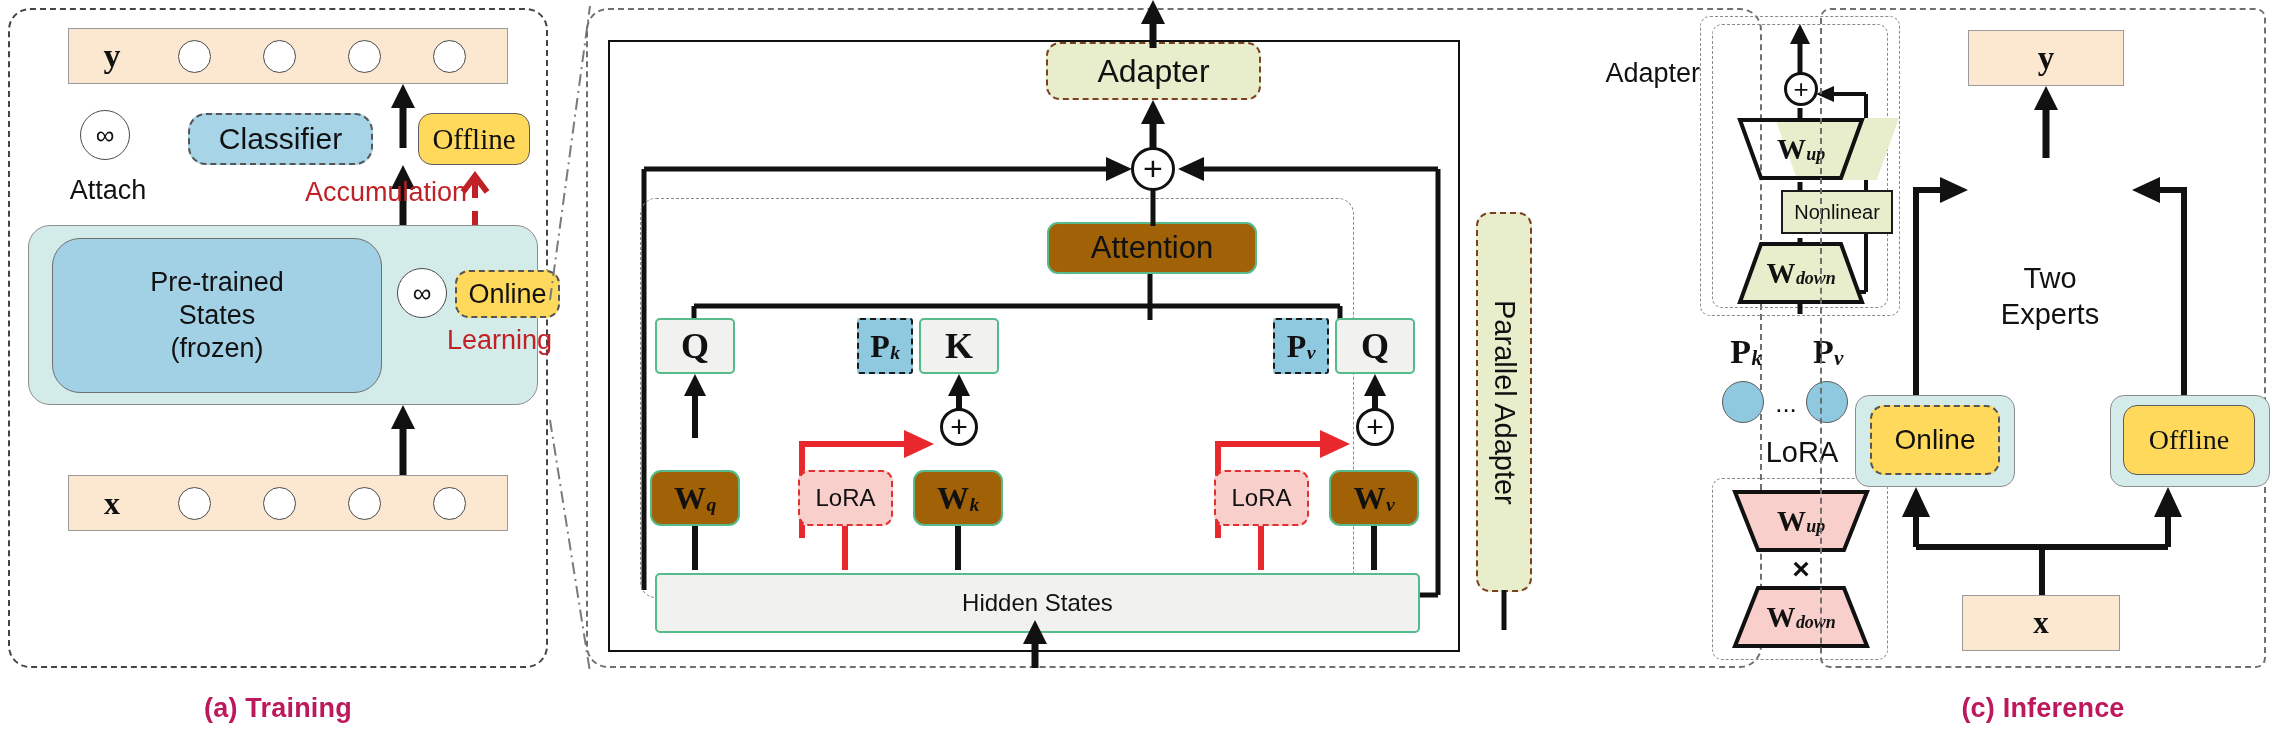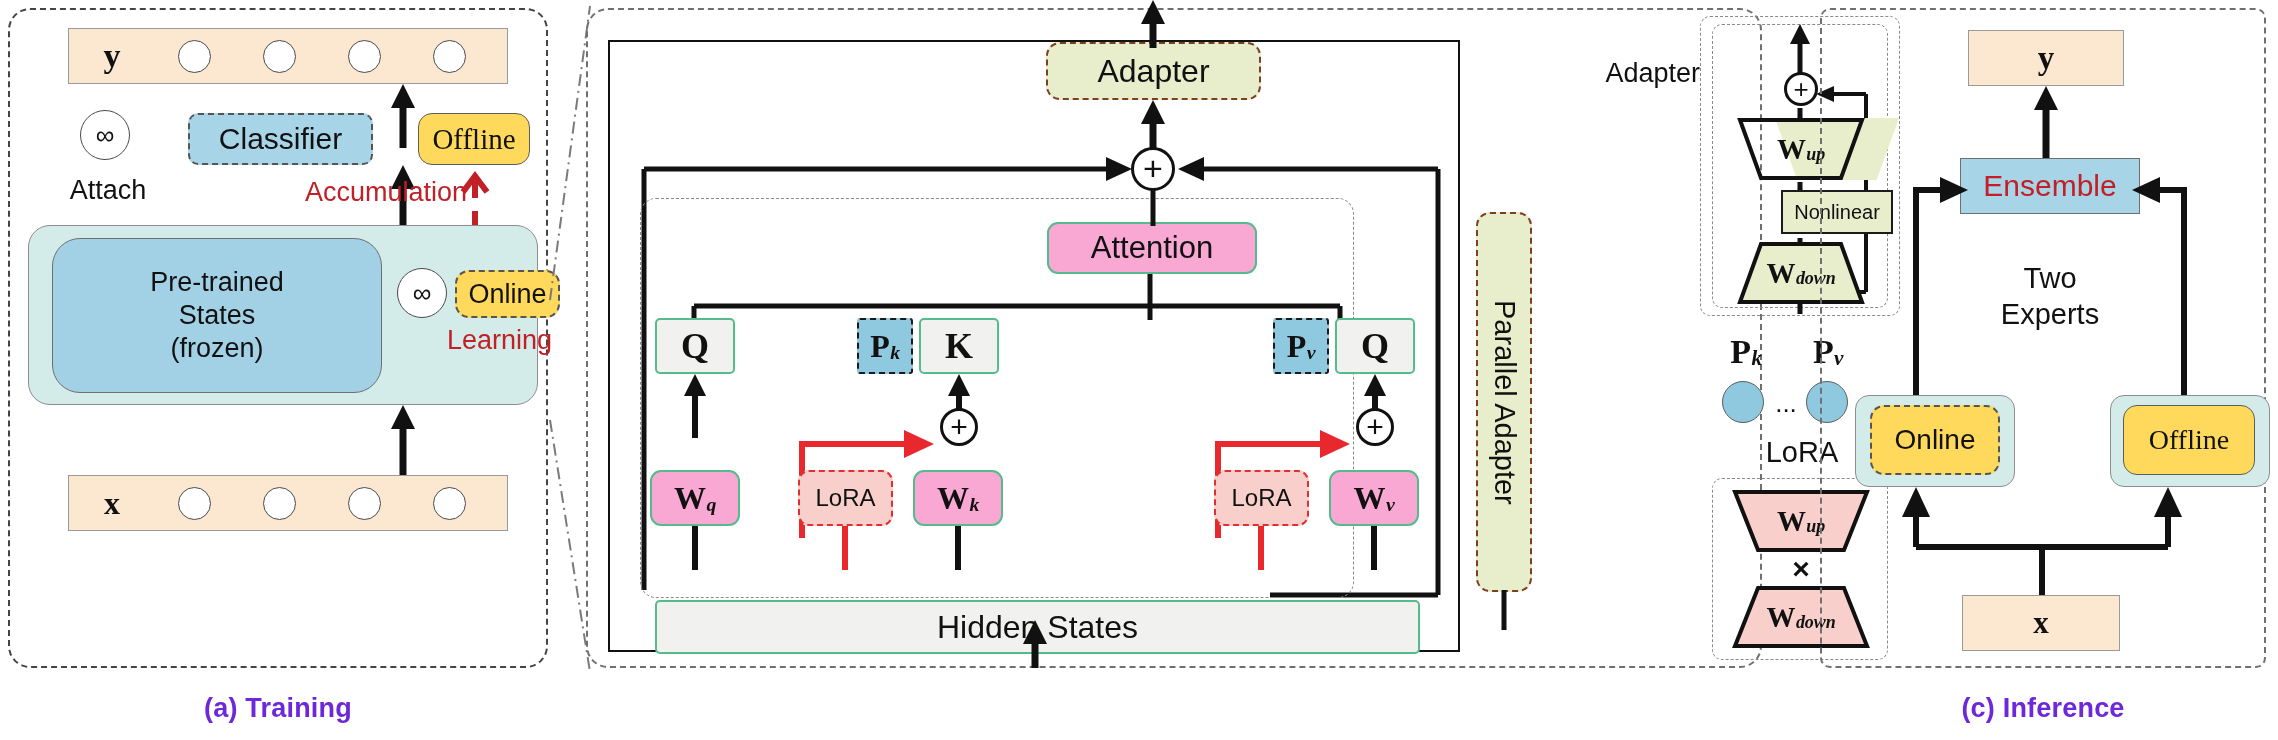--- a/index.html
+++ b/index.html
@@ -4,32 +4,32 @@
 <style>
   html,body{margin:0;padding:0;background:#ffffff;}
   body{width:2278px;height:740px;font-family:"Liberation Sans",sans-serif;color:#111;overflow:hidden;}
   #root{position:relative;width:2278px;height:740px;}
   .abs{position:absolute;box-sizing:border-box;}
   .ctr{display:flex;align-items:center;justify-content:center;text-align:center;}
 
   
   .panel{border:2px dashed #444;border-radius:22px;background:#fff;}
   .panel-a{border-style:dashed;}
-  .caption{font-size:27px;font-weight:600;color:#6d28d9;letter-spacing:.2px;}
+  .caption{font-size:27px;font-weight:600;color:#be185d;letter-spacing:.2px;}
 
   
   .peach{background:#fce7d0;border:1.6px solid #9a9a9a;}
   .bluebox{background:#a8d4e8;border:1.6px solid #6f6f6f;}
-  .bluebox-dash{background:#a8d4e8;border:2.2px dashed #555;border-radius:10px;}
+  .bluebox-dash{background:#a8d4e8;border:2.2px dashed #555;border-radius:18px;}
   .mint{background:#d3ecea;border:1.6px solid #8d8d8d;border-radius:22px;}
   .ptm{background:#a2d1e6;border:1.6px solid #6f6f6f;border-radius:28px;}
   .yellow{background:#ffd95c;border:1.8px solid #5d5d5d;border-radius:14px;font-family:Liberation Serif, serif;}
   .yellow-dash{background:#ffd95c;border:2px dashed #555;border-radius:14px;}
   .greenbox{background:#f1f1ef;border:2.6px solid #56bb8a;border-radius:5px;}
-  .greenbox-r{background:#f9a8d4;border:2.6px solid #56bb8a;border-radius:11px;}
+  .greenbox-r{background:#a16207;border:2.6px solid #56bb8a;border-radius:11px;}
   .pbox{background:#8fc9e0;border:2.6px dashed #1b1b1b;border-radius:3px;}
   .lora{background:#f8cfcb;border:2.4px dashed #e03030;border-radius:11px;}
   .olive{background:#e8eecb;border:2.6px dashed #7b3f22;border-radius:14px;}
   .olive-plain{background:#e8eecb;border:2.4px solid #1b1b1b;margin-left:36px;}
 
   .dashdot{border:1.7px dashed #8a8a8a;border-radius:16px;background:transparent;}
   .dashdot2{border:1.7px dashed #8a8a8a;border-radius:10px;background:transparent;}
 
   .circ{border-radius:50%;background:#fff;border:1.6px solid #4a4a4a;}
   .circ-blue{border-radius:50%;background:#8fc9e0;border:1.4px solid #5d5d5d;}
@@ -212,21 +212,21 @@
   </div>
 
   <svg class="abs" style="left:640px;top:526px;width:800px;height:50px;">
     <line x1="55" y1="0" x2="55" y2="44" stroke="#111" stroke-width="6"></line>
     <line x1="205" y1="0" x2="205" y2="44" stroke="#e8282c" stroke-width="6"></line>
     <line x1="318" y1="0" x2="318" y2="44" stroke="#111" stroke-width="6"></line>
     <line x1="621" y1="0" x2="621" y2="44" stroke="#e8282c" stroke-width="6"></line>
     <line x1="734" y1="0" x2="734" y2="44" stroke="#111" stroke-width="6"></line>
   </svg>
 
-  <div class="abs greenbox ctr" style="left:655px;top:600px;width:765px;height:54px;font-size:32px;">Hidden States</div>
+  <div class="abs greenbox ctr" style="left:655px;top:573px;width:765px;height:60px;font-size:24px;">Hidden States</div>
 
   <svg class="abs" style="left:1022px;top:620px;width:26px;height:48px;">
     <line x1="13" y1="48" x2="13" y2="18" stroke="#111" stroke-width="7"></line>
     <polygon points="13,0 25,24 1,24" fill="#111"></polygon>
   </svg>
 
   <div class="abs olive ctr vert" style="left:1476px;top:212px;width:56px;height:380px;font-size:29px;">Parallel Adapter</div>
   <svg class="abs" style="left:1491px;top:590px;width:26px;height:40px;">
     <line x1="13" y1="0" x2="13" y2="40" stroke="#111" stroke-width="5"></line>
   </svg>
@@ -306,21 +306,20 @@
 
   <div class="abs" style="left:1820px;top:8px;width:446px;height:660px;border:2px dashed #6f6f6f;border-radius:10px;"></div>
 
   <div class="abs peach ctr t-serif bold" style="left:1968px;top:30px;width:156px;height:56px;font-size:33px;">y</div>
 
   <svg class="abs" style="left:2033px;top:86px;width:26px;height:72px;">
     <line x1="13" y1="72" x2="13" y2="18" stroke="#111" stroke-width="7"></line>
     <polygon points="13,0 25,24 1,24" fill="#111"></polygon>
   </svg>
 
-  <div class="abs bluebox ctr red" style="left:1960px;top:158px;width:180px;height:56px;font-size:30px;">Ensemble</div>
 
   <div class="abs ctr" style="left:1968px;top:252px;width:164px;height:88px;font-size:29px;flex-direction:column;line-height:1.25;">
     <div>Two</div>
     <div>Experts</div>
   </div>
 
   <svg class="abs" style="left:1900px;top:170px;width:80px;height:250px;">
     <polyline points="16,246 16,20 44,20" fill="none" stroke="#111" stroke-width="6"></polyline>
     <polygon points="68,20 40,33 40,7" fill="#111"></polygon>
   </svg>

